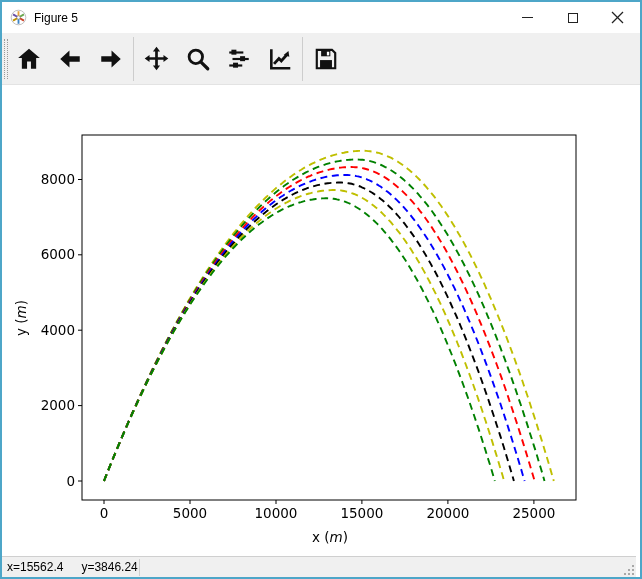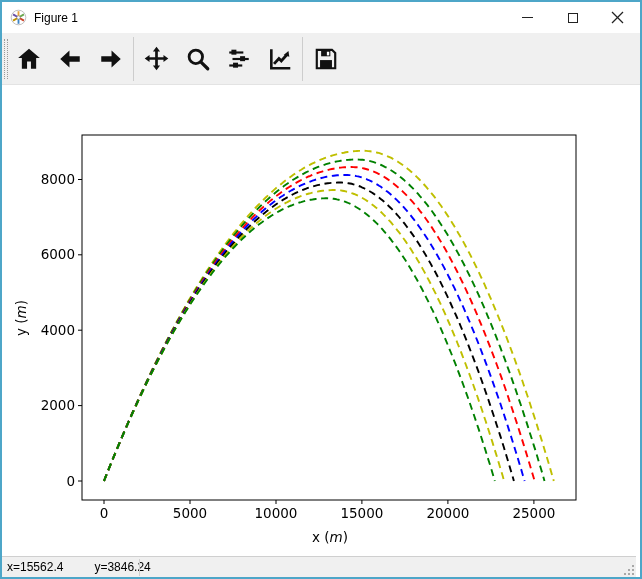--- a/index.html
+++ b/index.html
@@ -28,21 +28,21 @@
   
   .figure{position:absolute;left:0;top:83px;width:638px;height:471px;background:#ffffff;}
   .figure svg{position:absolute;left:0;top:0;}
   .ticklabel{font-family:"DejaVu Sans",sans-serif;font-size:13.5px;fill:#000;}
   .axlabel{font-family:"DejaVu Sans",sans-serif;font-size:13.5px;fill:#000;}
   .tick{stroke:#000;stroke-width:1;}
   
   .statusbar{position:absolute;left:0;top:554px;width:634px;height:21px;background:#f0f0f0;
     border-top:1px solid #cfcfcf;display:flex;align-items:center;font-size:12px;color:#000;}
   .coord{margin-left:5px;white-space:pre;}
-  .coord.y{margin-left:31px;}
+  .coord.y{margin-left:18px;}
   .status-sep{position:absolute;left:137px;top:2px;height:17px;width:1px;background:#cfcfcf;}
   .resize-grip{position:absolute;right:2px;bottom:2px;width:10px;height:10px;}
   .resize-grip i{position:absolute;width:2px;height:2px;background:#a8a8a8;}
   .resize-grip i:nth-child(1){right:0;bottom:0;}
   .resize-grip i:nth-child(2){right:4px;bottom:0;}
   .resize-grip i:nth-child(3){right:0;bottom:4px;}
   .resize-grip i:nth-child(4){right:8px;bottom:0;}
   .resize-grip i:nth-child(5){right:0;bottom:8px;}
   .resize-grip i:nth-child(6){right:4px;bottom:4px;}
 </style>
@@ -57,21 +57,21 @@
       <g stroke-width="2.2">
         <line x1="10" y1="10" x2="10" y2="2.6" stroke="#e8a33d"></line>
         <line x1="10" y1="10" x2="16.4" y2="6.3" stroke="#6aa84f"></line>
         <line x1="10" y1="10" x2="16.4" y2="13.7" stroke="#cc4125"></line>
         <line x1="10" y1="10" x2="10" y2="17.4" stroke="#3d85c6"></line>
         <line x1="10" y1="10" x2="3.6" y2="13.7" stroke="#bf9000"></line>
         <line x1="10" y1="10" x2="3.6" y2="6.3" stroke="#674ea7"></line>
       </g>
       <circle cx="10" cy="10" r="2" fill="#ffffff" stroke="#888" stroke-width="0.8"></circle>
     </svg>
-    <span class="title-text">Figure 1</span>
+    <span class="title-text">Figure 5</span>
     <div class="win-controls">
       <button class="win-btn">
           <span class="min-glyph"></span>
         </button>
       <button class="win-btn">
           <span class="max-glyph"></span>
         </button>
       <button class="win-btn">
         <svg width="13" height="13" viewBox="0 0 13 13">
           <line x1="1" y1="1" x2="12" y2="12" stroke="#222" stroke-width="1.2"></line>

